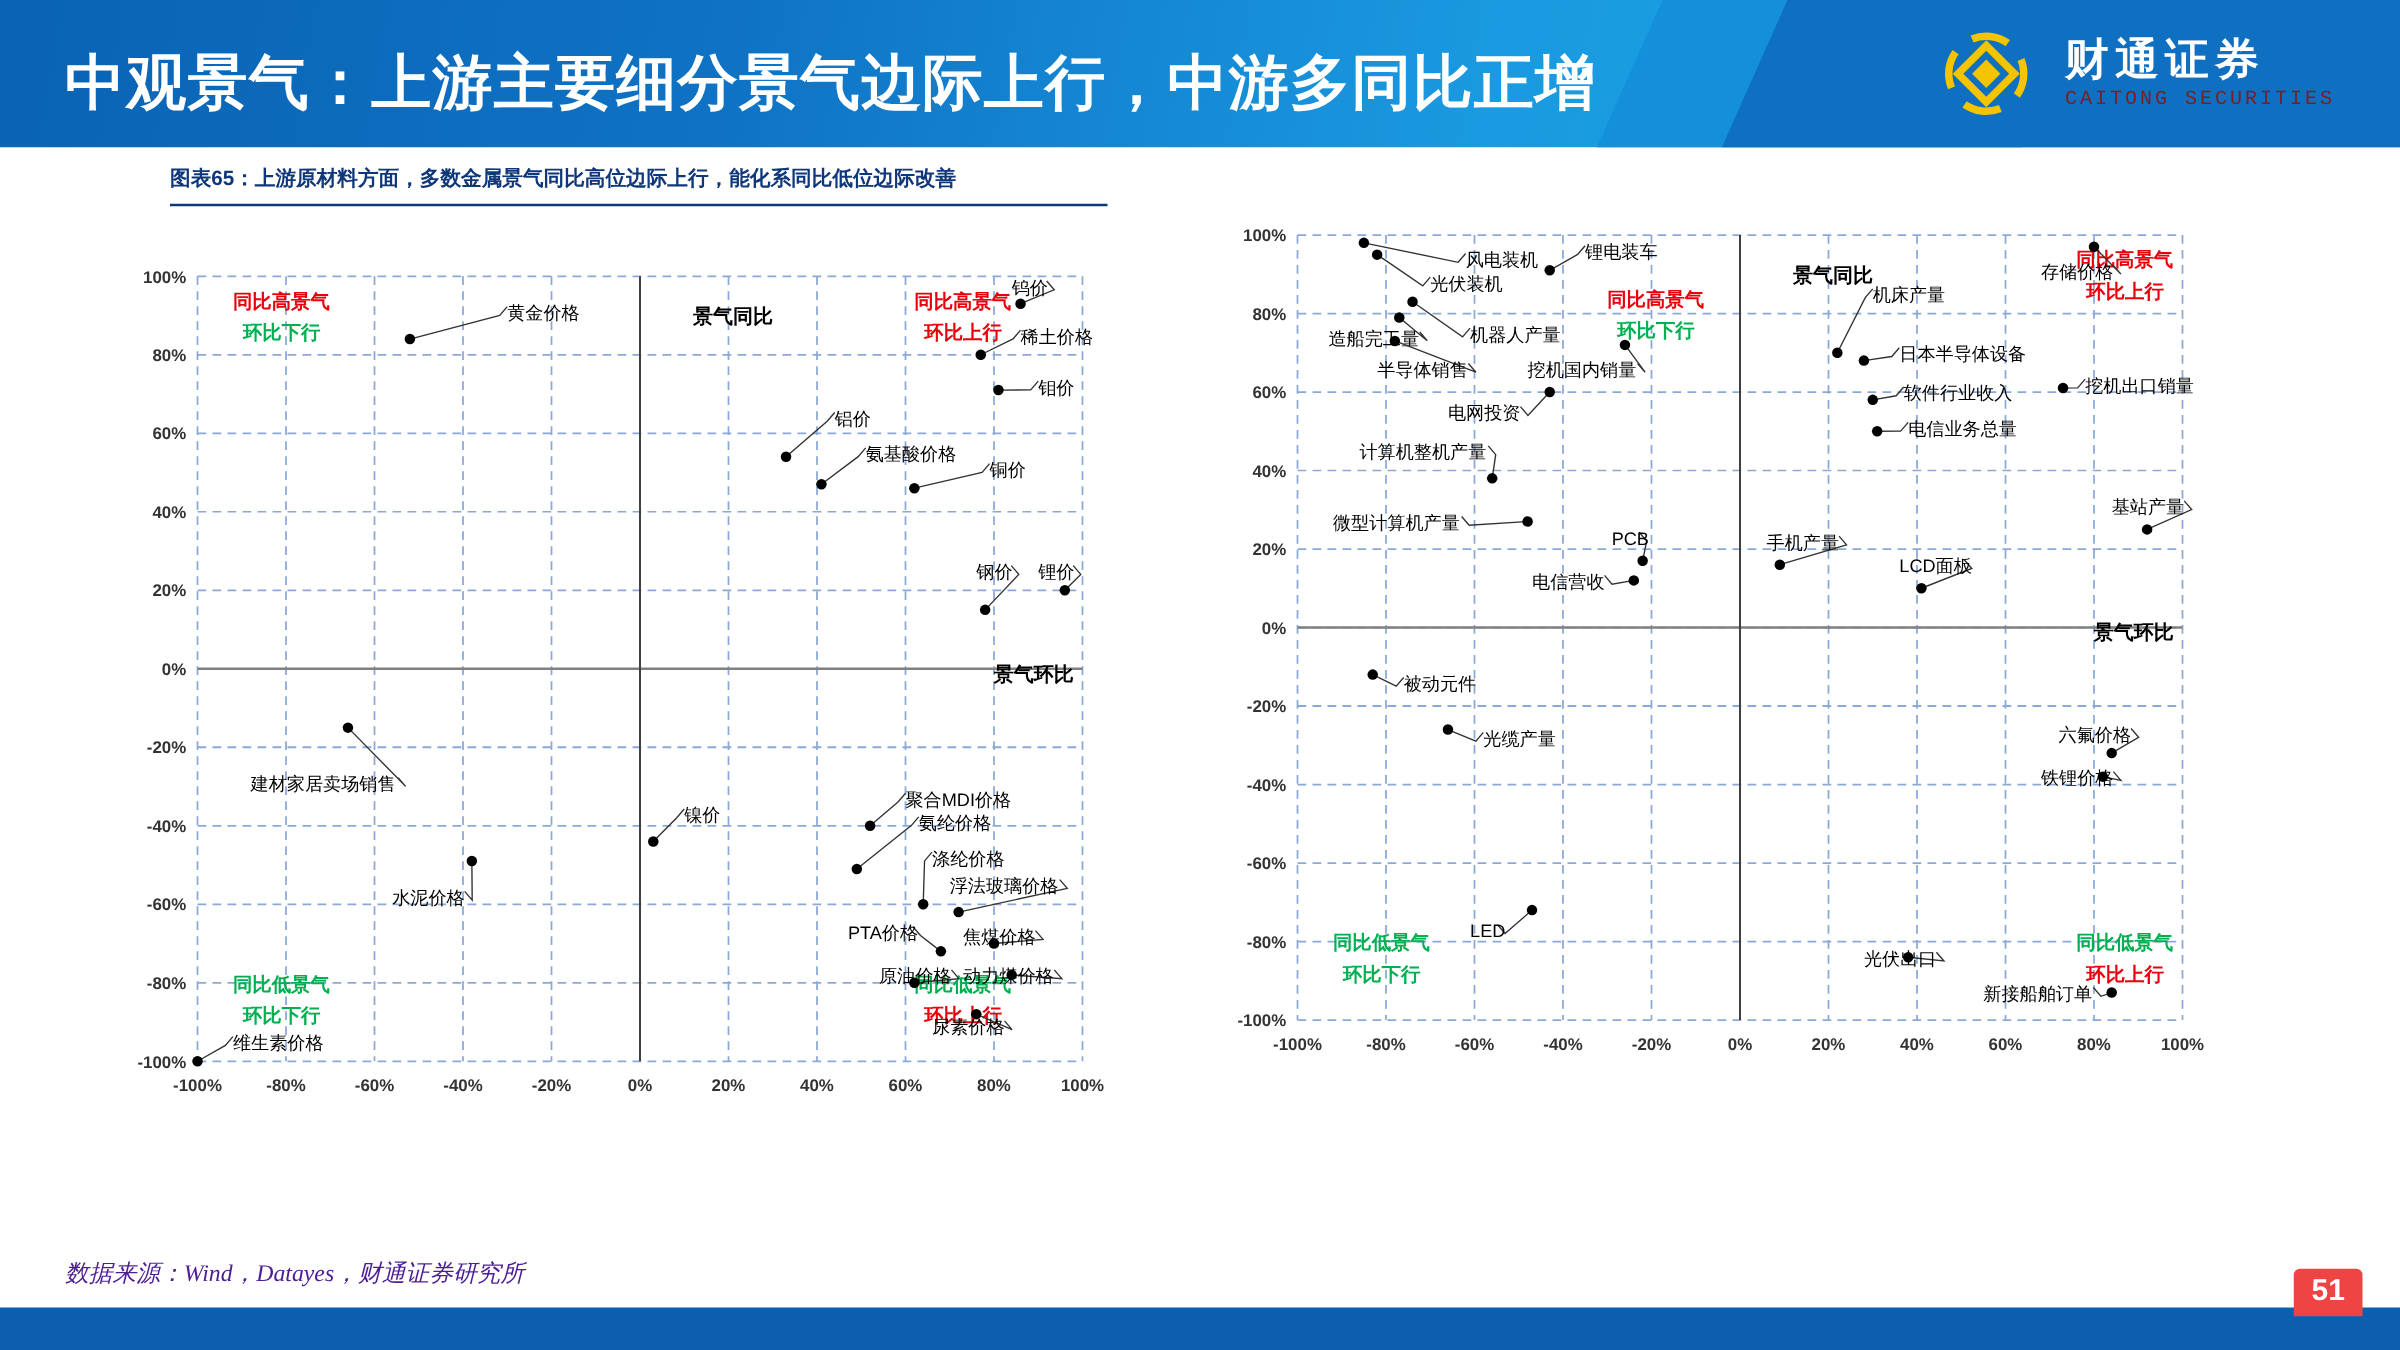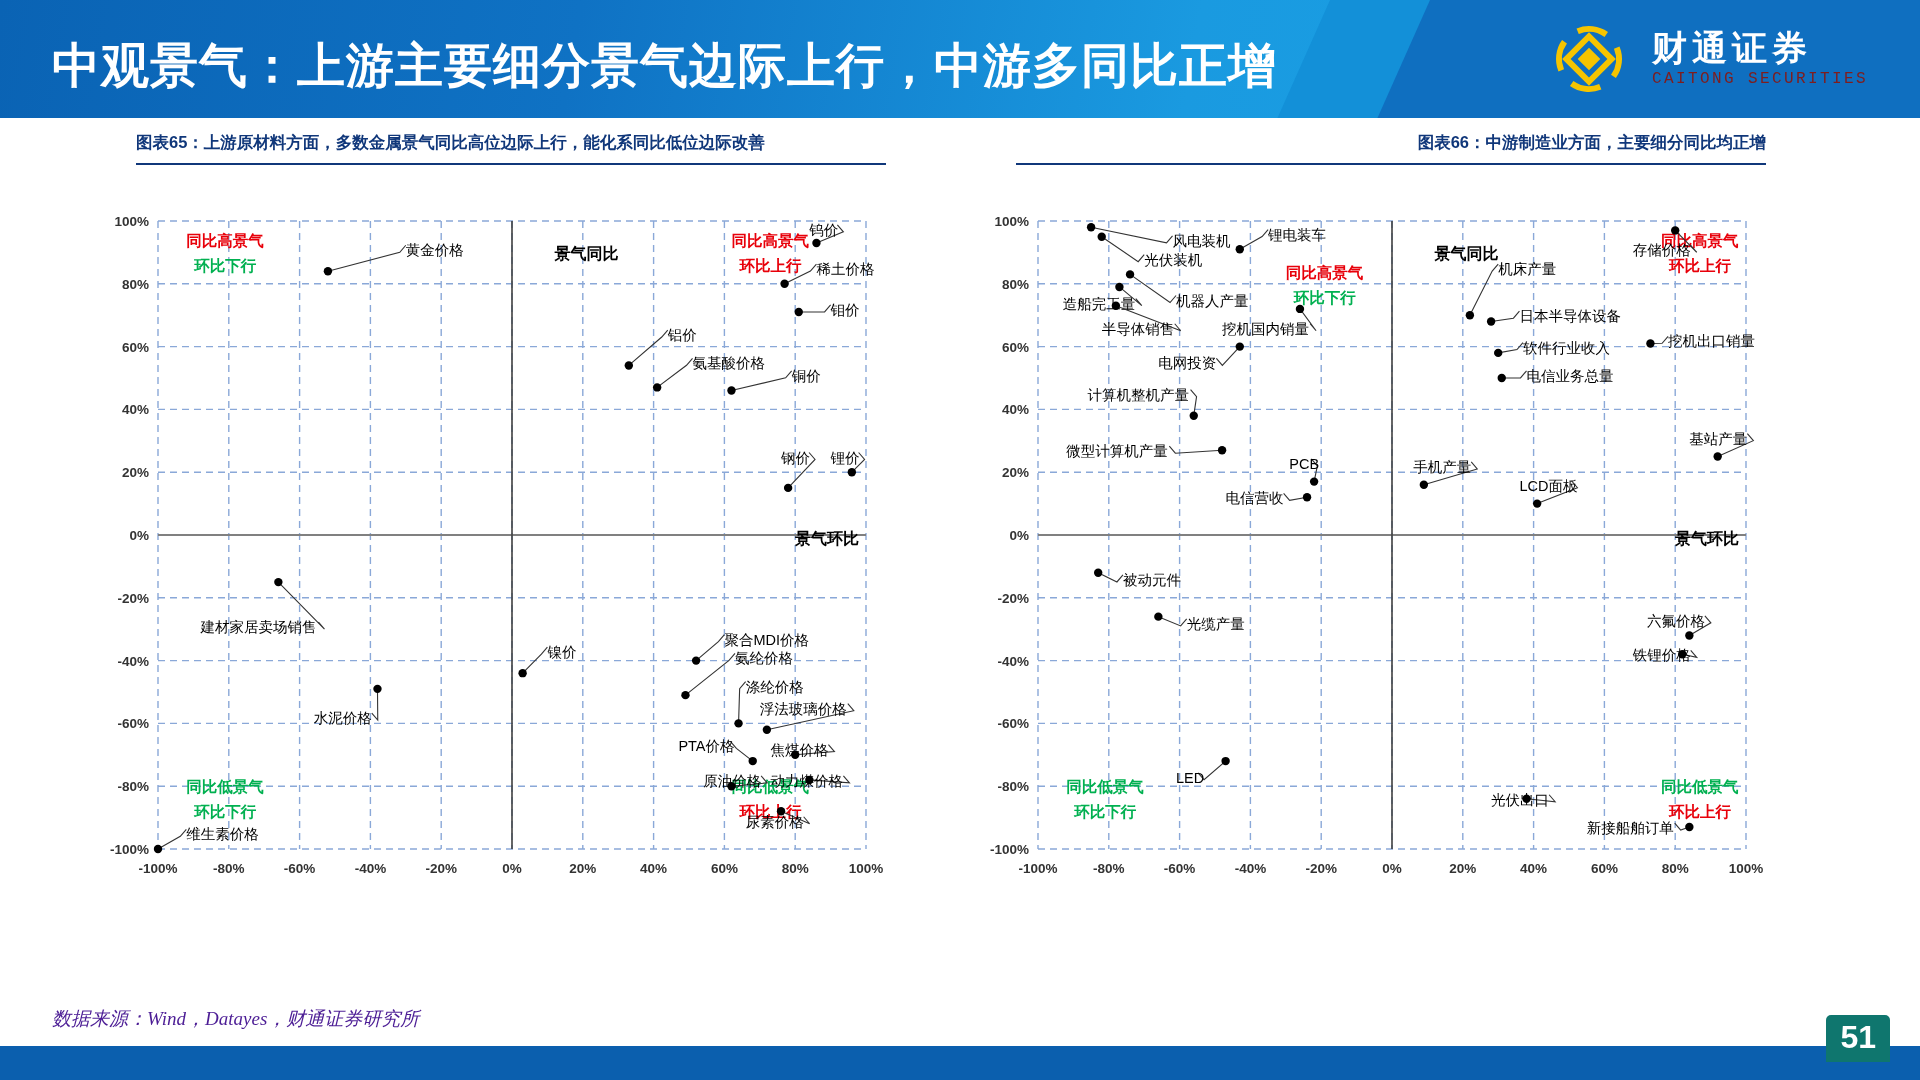--- a/index.html
+++ b/index.html
@@ -32,22 +32,22 @@
     border-bottom:2.5px solid #10377a; padding-bottom:9px;margin-left:40px; }
   .panel-right .fig-title { text-align:right; }
 
   .chart-wrap { position:relative; margin-top:44px;text-align:right; }
   .chart-svg { display:block; }
 
   
   .source { position:absolute; left:52px; top:1006px; font-size:19px; color:#4c1d95;
     font-family:"Liberation Serif","DejaVu Serif",serif; font-style:italic; white-space:nowrap; }
   .footbar { position:absolute; left:0; top:1046px; width:1920px; height:34px; background:#0b5fae; }
-  .pagenum { position:absolute; right:30px; top:1015px; color:#ffffff; font-size:32px;
-    font-weight:bold; background:#0f766e; padding:4px 14px 6px 14px; border-radius:5px 5px 0 0; }
+  .pagenum { position:absolute; right:30px; top:1015px; color:#ffffff; font-size:24px;
+    font-weight:bold; background:#ef4444; padding:4px 14px 6px 14px; border-radius:5px 5px 0 0; }
 </style>
 </head>
 <body>
 
 <div class="header">
   <div class="hdr-base"></div>
   <div class="hdr-slash1"></div>
   <div class="hdr-slash2"></div>
   <div class="hdr-title">中观景气：上游主要细分景气边际上行，中游多同比正增</div>
   <div class="logo">
@@ -241,21 +241,20 @@
         <g>
           <path d="M 62 640 L 84.32 627.3 L 90.32 620.3" fill="none" stroke="#333" stroke-width="1.1"></path>
           <circle cx="62" cy="640" r="4.2" fill="#000"></circle>
           <text x="90.32" y="630.3" text-anchor="start" font-size="14.5" fill="#000" font-family="&quot;Liberation Sans&quot;,sans-serif">维生素价格</text>
         </g>
       </svg>
   </div>
 </div>
 
 <div class="panel panel-right">
-  <div class="fig-title">图表66：中游制造业方面，主要细分同比均正增</div>
   <div class="chart-wrap">
     <svg class="chart-svg" id="svg-chart66" width="790" height="690" viewBox="0 0 790 690">
         <line x1="62" y1="12" x2="62" y2="640" stroke="#8aa8d8" stroke-width="1.4" stroke-dasharray="7,5"></line>
         <line x1="62" y1="640" x2="770" y2="640" stroke="#8aa8d8" stroke-width="1.4" stroke-dasharray="7,5"></line>
         <line x1="132.8" y1="12" x2="132.8" y2="640" stroke="#8aa8d8" stroke-width="1.4" stroke-dasharray="7,5"></line>
         <line x1="62" y1="577.2" x2="770" y2="577.2" stroke="#8aa8d8" stroke-width="1.4" stroke-dasharray="7,5"></line>
         <line x1="203.6" y1="12" x2="203.6" y2="640" stroke="#8aa8d8" stroke-width="1.4" stroke-dasharray="7,5"></line>
         <line x1="62" y1="514.4000000000001" x2="770" y2="514.4000000000001" stroke="#8aa8d8" stroke-width="1.4" stroke-dasharray="7,5"></line>
         <line x1="274.4" y1="12" x2="274.4" y2="640" stroke="#8aa8d8" stroke-width="1.4" stroke-dasharray="7,5"></line>
         <line x1="62" y1="451.59999999999997" x2="770" y2="451.59999999999997" stroke="#8aa8d8" stroke-width="1.4" stroke-dasharray="7,5"></line>

